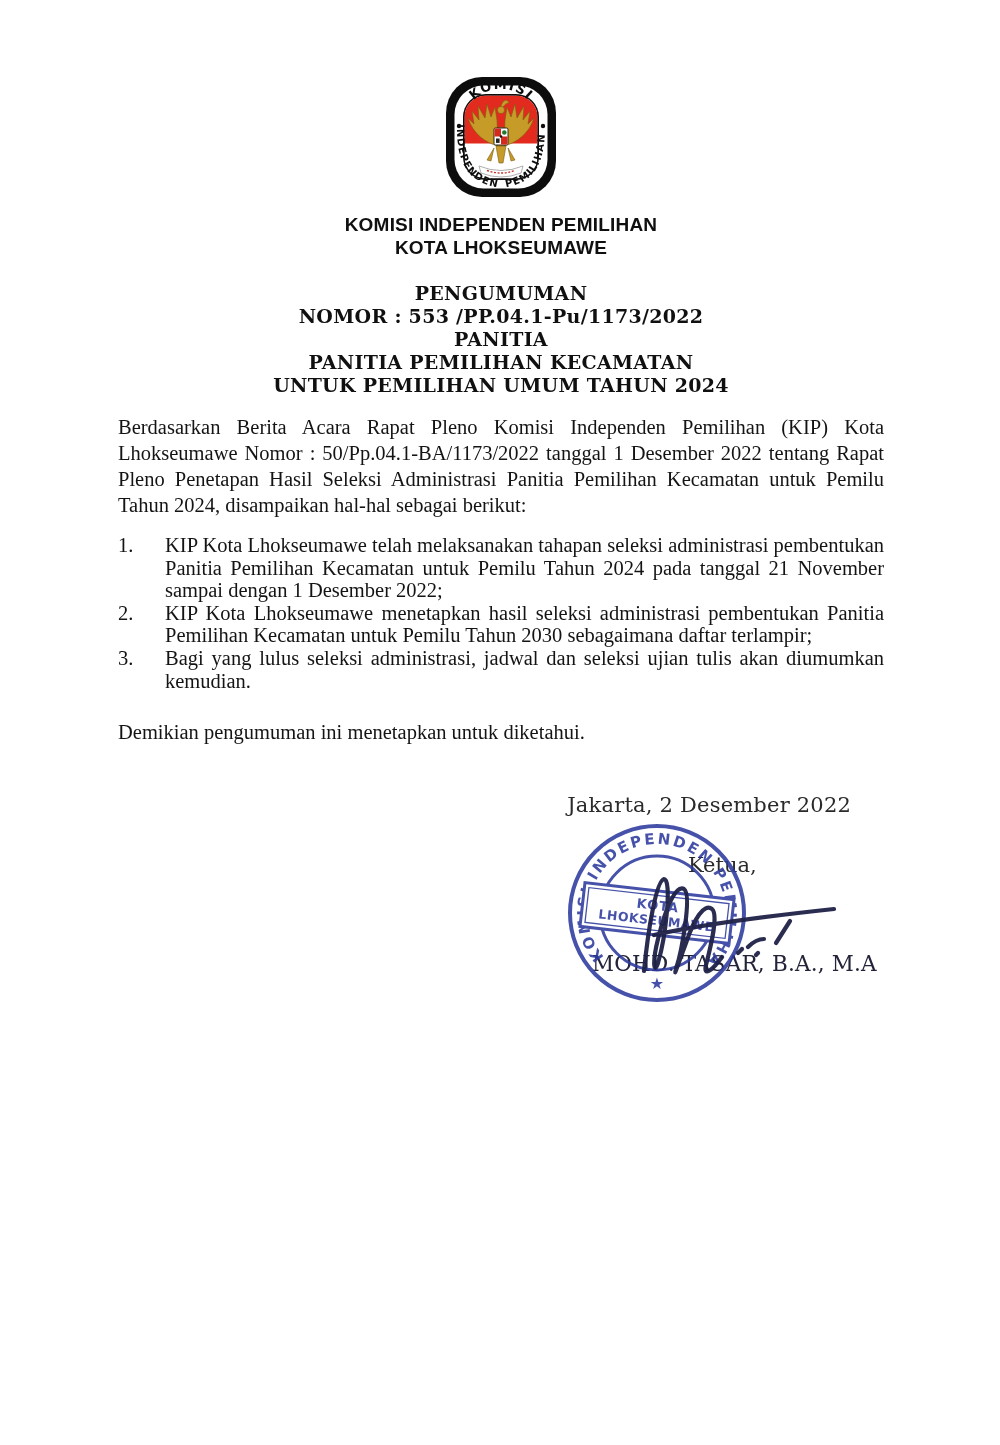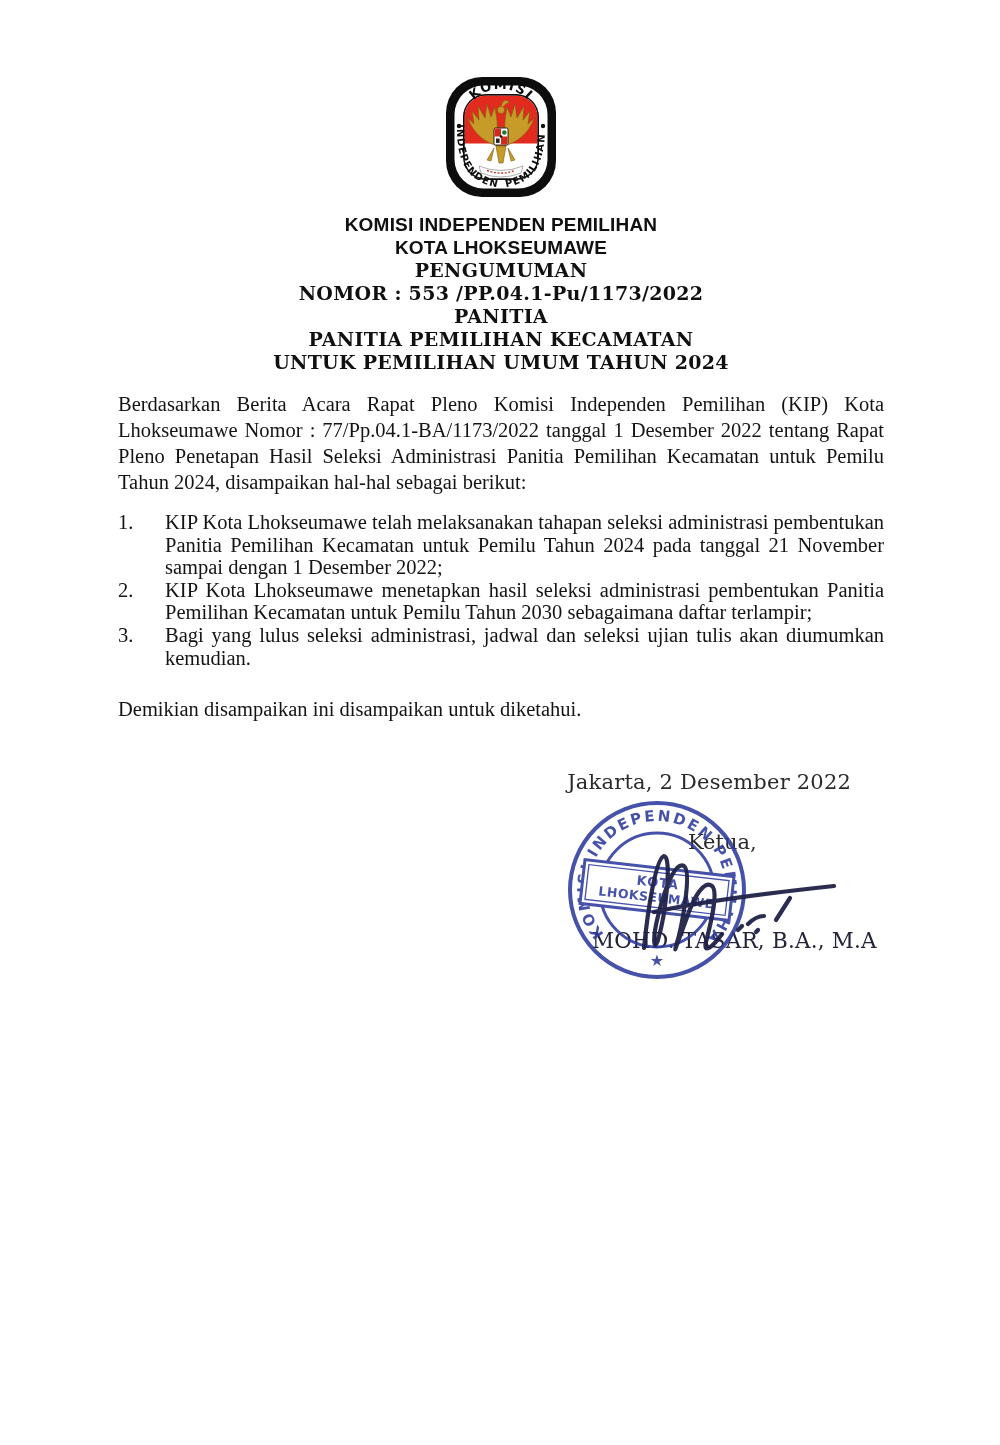--- a/index.html
+++ b/index.html
@@ -5,21 +5,21 @@
   html,body{margin:0;padding:0;background:#ffffff;}
   .page{
     width:1000px;height:1445px;background:#ffffff;position:relative;
     box-sizing:border-box;padding:0 116px 0 118px;overflow:hidden;
     font-family:"Liberation Serif",serif;color:#141414;
   }
   .logo-wrap{width:112px;height:122px;margin:76px auto 0;}
   .org-block{margin-top:15px;text-align:center;}
   .org-line{font-family:"Liberation Sans",sans-serif;font-weight:700;
     font-size:19px;line-height:23px;letter-spacing:.2px;color:#101010;}
-  .title-block{margin-top:0;text-align:center;}
+  .title-block{margin-top:23px;text-align:center;}
   .title-line{font-family:"DejaVu Serif",serif;font-weight:700;
     font-size:19px;line-height:23px;letter-spacing:.3px;color:#101010;}
   .intro{margin:17px 0 0 0;font-size:20.5px;line-height:26px;
     text-align:justify;}
   .num-list{margin-top:16px;}
   .num-item{display:flex;font-size:20.5px;line-height:22.6px;}
   .num-cell{width:47px;flex:0 0 47px;}
   .num-text{flex:1;text-align:justify;}
   .closing{margin:27px 0 0 0;font-size:20.5px;line-height:26px;}
   .sig-area{position:relative;margin-top:48px;height:230px;
@@ -102,38 +102,38 @@
   </div>
 
   <div class="title-block">
     <div class="title-line">PENGUMUMAN</div>
     <div class="title-line">NOMOR : 553 /PP.04.1-Pu/1173/2022</div>
     <div class="title-line">PANITIA</div>
     <div class="title-line">PANITIA PEMILIHAN KECAMATAN</div>
     <div class="title-line">UNTUK PEMILIHAN UMUM TAHUN 2024</div>
   </div>
 
-  <p class="intro">Berdasarkan Berita Acara Rapat Pleno Komisi Independen Pemilihan (KIP) Kota Lhokseumawe Nomor : 77/Pp.04.1-BA/1173/2022 tanggal 1 Desember 2022 tentang Rapat Pleno Penetapan Hasil Seleksi Administrasi Panitia Pemilihan Kecamatan untuk Pemilu Tahun 2024, disampaikan hal-hal sebagai berikut:</p>
+  <p class="intro">Berdasarkan Berita Acara Rapat Pleno Komisi Independen Pemilihan (KIP) Kota Lhokseumawe Nomor : 50/Pp.04.1-BA/1173/2022 tanggal 1 Desember 2022 tentang Rapat Pleno Penetapan Hasil Seleksi Administrasi Panitia Pemilihan Kecamatan untuk Pemilu Tahun 2024, disampaikan hal-hal sebagai berikut:</p>
 
   <div class="num-list">
     <div class="num-item">
       <span class="num-cell">1.</span>
       <div class="num-text">KIP Kota Lhokseumawe telah melaksanakan tahapan seleksi administrasi pembentukan Panitia Pemilihan Kecamatan untuk Pemilu Tahun 2024 pada tanggal 21 November sampai dengan 1 Desember 2022;</div>
     </div>
     <div class="num-item">
       <span class="num-cell">2.</span>
       <div class="num-text">KIP Kota Lhokseumawe menetapkan hasil seleksi administrasi pembentukan Panitia Pemilihan Kecamatan untuk Pemilu Tahun 2030 sebagaimana daftar terlampir;</div>
     </div>
     <div class="num-item">
       <span class="num-cell">3.</span>
       <div class="num-text">Bagi yang lulus seleksi administrasi, jadwal dan seleksi ujian tulis akan diumumkan kemudian.</div>
     </div>
   </div>
 
-  <p class="closing">Demikian disampaikan ini disampaikan untuk diketahui.</p>
+  <p class="closing">Demikian pengumuman ini menetapkan untuk diketahui.</p>
 
   <div class="sig-area">
     <div class="sig-date">Jakarta, 2 Desember 2022</div>
     <div class="sig-role">Ketua,</div>
     <div class="sig-name">MOHD. TASAR, B.A., M.A</div>
 
     <svg class="stamp" viewBox="0 0 184 184">
       <g stroke="#2d3a9e" fill="none">
         <circle cx="92" cy="92" r="87" stroke-width="4"></circle>
         <circle cx="92" cy="92" r="57" stroke-width="3"></circle>

